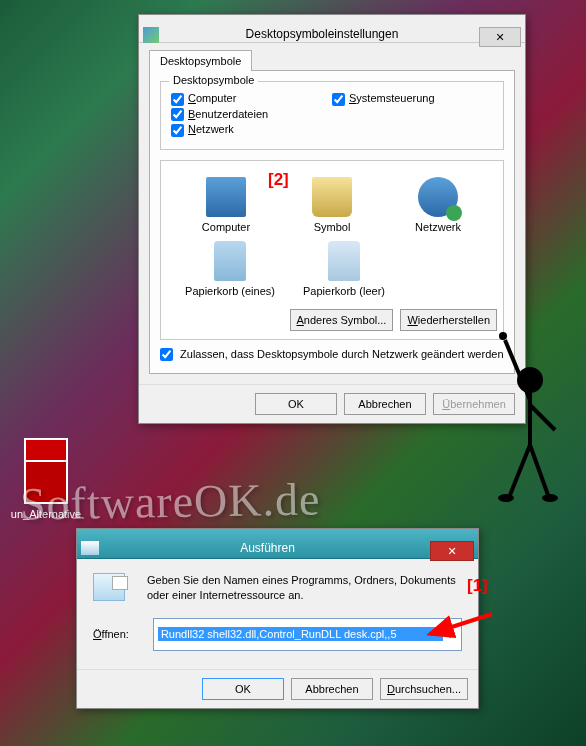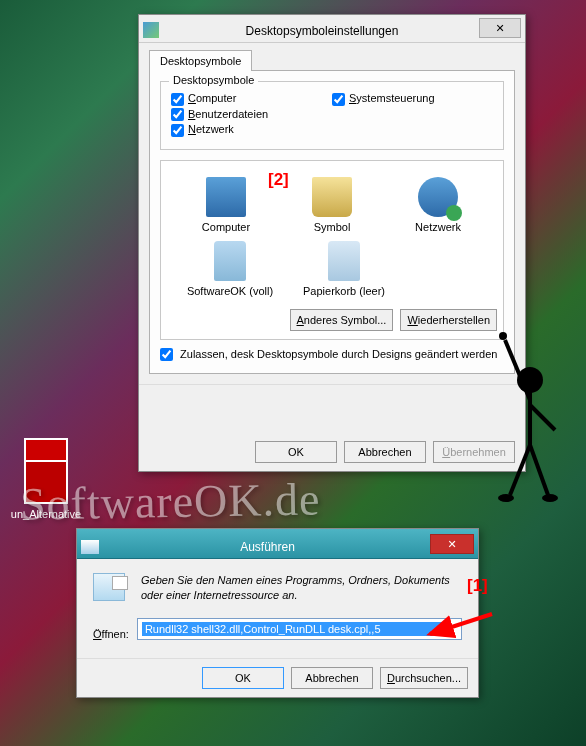--- a/index.html
+++ b/index.html
@@ -23,24 +23,24 @@
 .desktop-icon.qdir { top: 390px; margin-top: 48px; }
 .desktop-icon.alt { top: 460px; }
 
 .window {
   position: absolute;
   background: #f0f0f0;
   border: 1px solid #8a8a8a;
   box-shadow: 2px 2px 8px rgba(0,0,0,0.4);
 }
 .titlebar {
-  height: 28px; display: flex; align-items: flex-end;
+  height: 28px; display: flex; align-items: flex-start;
   background: #efefef;
   border-bottom: 1px solid #ccc;
-  padding: 4px 4px;
+  padding: 12px 4px;
 }
 .titlebar .icon { width: 16px; height: 16px; margin-right: 6px; background: linear-gradient(135deg,#4a9cd4,#76c976); }
 .titlebar .title { flex: 1; text-align: center; font-size: 12px; }
 .titlebar .close-btn {
   width: 42px; height: 20px; background: #ddd; border: 1px solid #aaa;
   display: flex; align-items: center; justify-content: center;
   font-size: 11px; cursor: pointer;
 }
 .titlebar .close-btn.red { background: #c9302c; color: #fff; border-color: #a02622; width: 44px; }
 
@@ -91,42 +91,42 @@
 .ic.network { background: linear-gradient(#5aa0d8,#2d6aa8); border-radius: 50%; position: relative; }
 .ic.network::after { content:''; position:absolute; right:-4px; bottom:-4px; width:16px;height:16px; background:#3aa655; border-radius:50%; }
 .ic.bin { background: linear-gradient(#b8d8f0,#88b8d8); border-radius: 4px 4px 2px 2px; width: 32px; height: 40px; }
 
 .btnrow { text-align: right; margin-top: 8px; }
 .btn {
   display: inline-block; min-width: 82px; padding: 4px 6px;
   background: #f0f0f0; border: 1px solid #999; font-size: 11px;
   cursor: pointer; margin-left: 4px;
 }
-.btn.disabled { color: #9a9a9a; cursor: default; margin-top: 48px; }
+.btn.disabled { color: #9a9a9a; cursor: default; }
 
 .bottom-cb { margin-top: 8px; }
 
 .dialog-btnrow {
   text-align: right; padding: 8px 10px;
   border-top: 1px solid #ddd;
 }
 
 
 .run-window { left: 76px; top: 528px; width: 403px; }
 .run-window .titlebar { background: linear-gradient(#4db4c4,#2b93a4); color:#fff; border-bottom:1px solid #1a7080; height:30px;}
 .run-window .titlebar .icon { background: linear-gradient(#fff,#a7cfe8); width:18px; height:14px; }
 .run-body { padding: 14px 16px 2px; }
-.run-row { display: flex; align-items: flex-start; gap: 16px; margin-bottom: 14px; font-style: italic; }
+.run-row { display: flex; align-items: flex-start; gap: 22px; margin-bottom: 14px; }
 .run-row .run-icon { width: 32px; height: 28px; background: linear-gradient(#e8f4fb,#b3d9f0); border:1px solid #8ab8d8; flex-shrink:0; position:relative; }
 .run-row .run-icon::after{ content:''; position:absolute; right:-4px; top:2px; width:14px;height:12px; background:#fff; border:1px solid #aaa;}
 .run-row .desc { font-size: 11px; line-height:1.4; }
-.open-row { display: flex; align-items: flex-end; gap: 8px; margin-bottom: 16px; }
+.open-row { display: flex; align-items: center; gap: 24px; margin-bottom: 16px; }
 .open-row label { font-size: 11px; }
 .open-row .combo {
-  flex: 1; border: 1px solid #7a9ec9; height: 22px;
+  flex: 1; border: 1px solid #7a9ec9; height: 33px;
   display:flex; align-items:center; padding: 0 4px;
   background:#fff; position:relative;
 }
 .open-row .combo .sel {
   flex:1; background:#3399ff; color:#fff; padding:1px 3px; font-size:11px;
   white-space:nowrap; overflow:hidden;
 }
 .open-row .combo .dd { width:14px; text-align:center; color:#666; }
 
 
@@ -214,36 +214,36 @@
             <div>Symbol</div>
           </div>
           <div class="icon-item">
             <div class="ic network"></div>
             <div>Netzwerk</div>
           </div>
         </div>
         <div class="icon-row">
           <div class="icon-item">
             <div class="ic bin"></div>
-            <div>SoftwareOK (voll)</div>
+            <div>Papierkorb (eines)</div>
           </div>
           <div class="icon-item">
             <div class="ic bin" style="background:linear-gradient(#d8e8f5,#a8c8e0)"></div>
             <div>Papierkorb (leer)</div>
           </div>
         </div>
         <div class="btnrow">
           <button class="btn"><span style="text-decoration:underline">A</span>nderes Symbol...</button>
           <button class="btn"><span style="text-decoration:underline">W</span>iederherstellen</button>
         </div>
       </div>
 
       <div class="bottom-cb cb">
         <input type="checkbox" checked="" style="">
-        <label>Zulassen, desk Desktopsymbole durch Designs geändert werden</label>
+        <label>Zulassen, dass Desktopsymbole durch Netzwerk geändert werden</label>
       </div>
     </div>
   </div>
   <div class="dialog-btnrow">
     <button class="btn">OK</button>
     <button class="btn">Abbrechen</button>
     <button class="btn disabled"><span style="text-decoration:underline">Ü</span>bernehmen</button>
   </div>
 </div>
 

